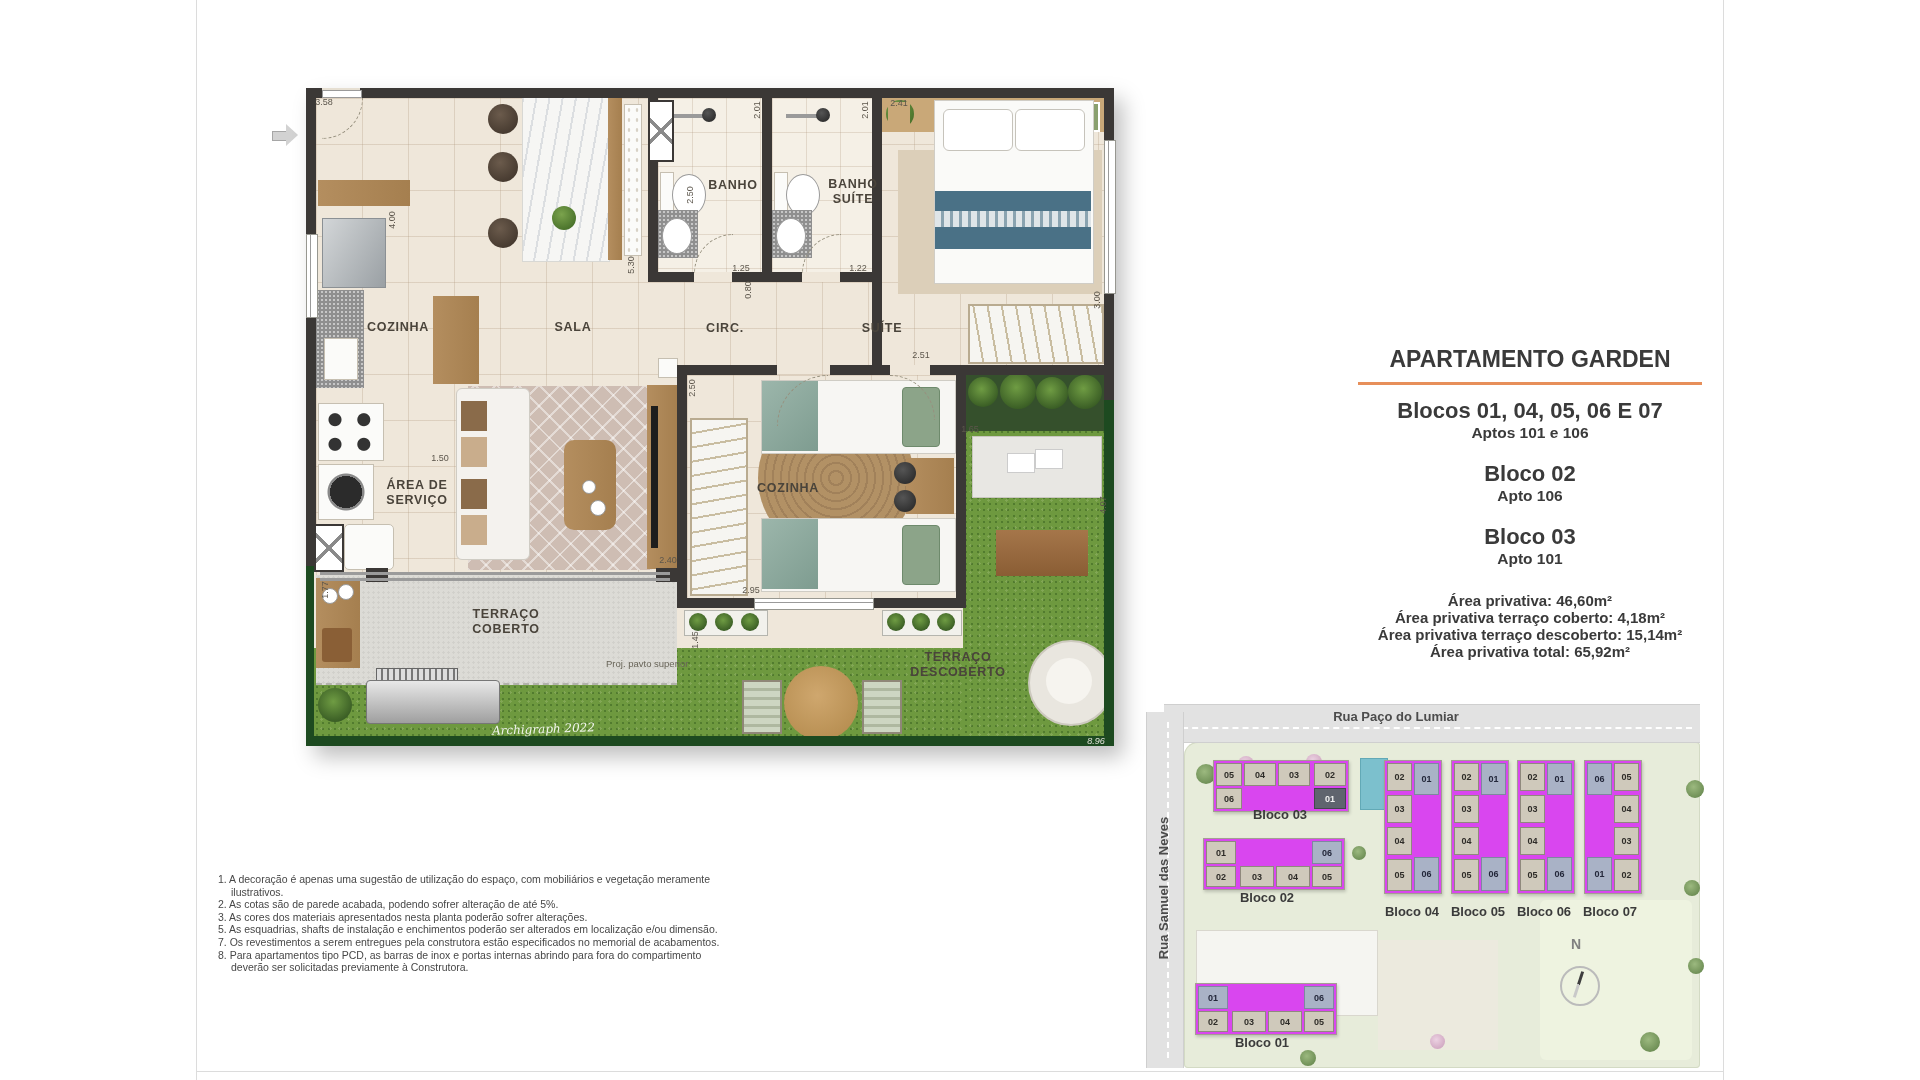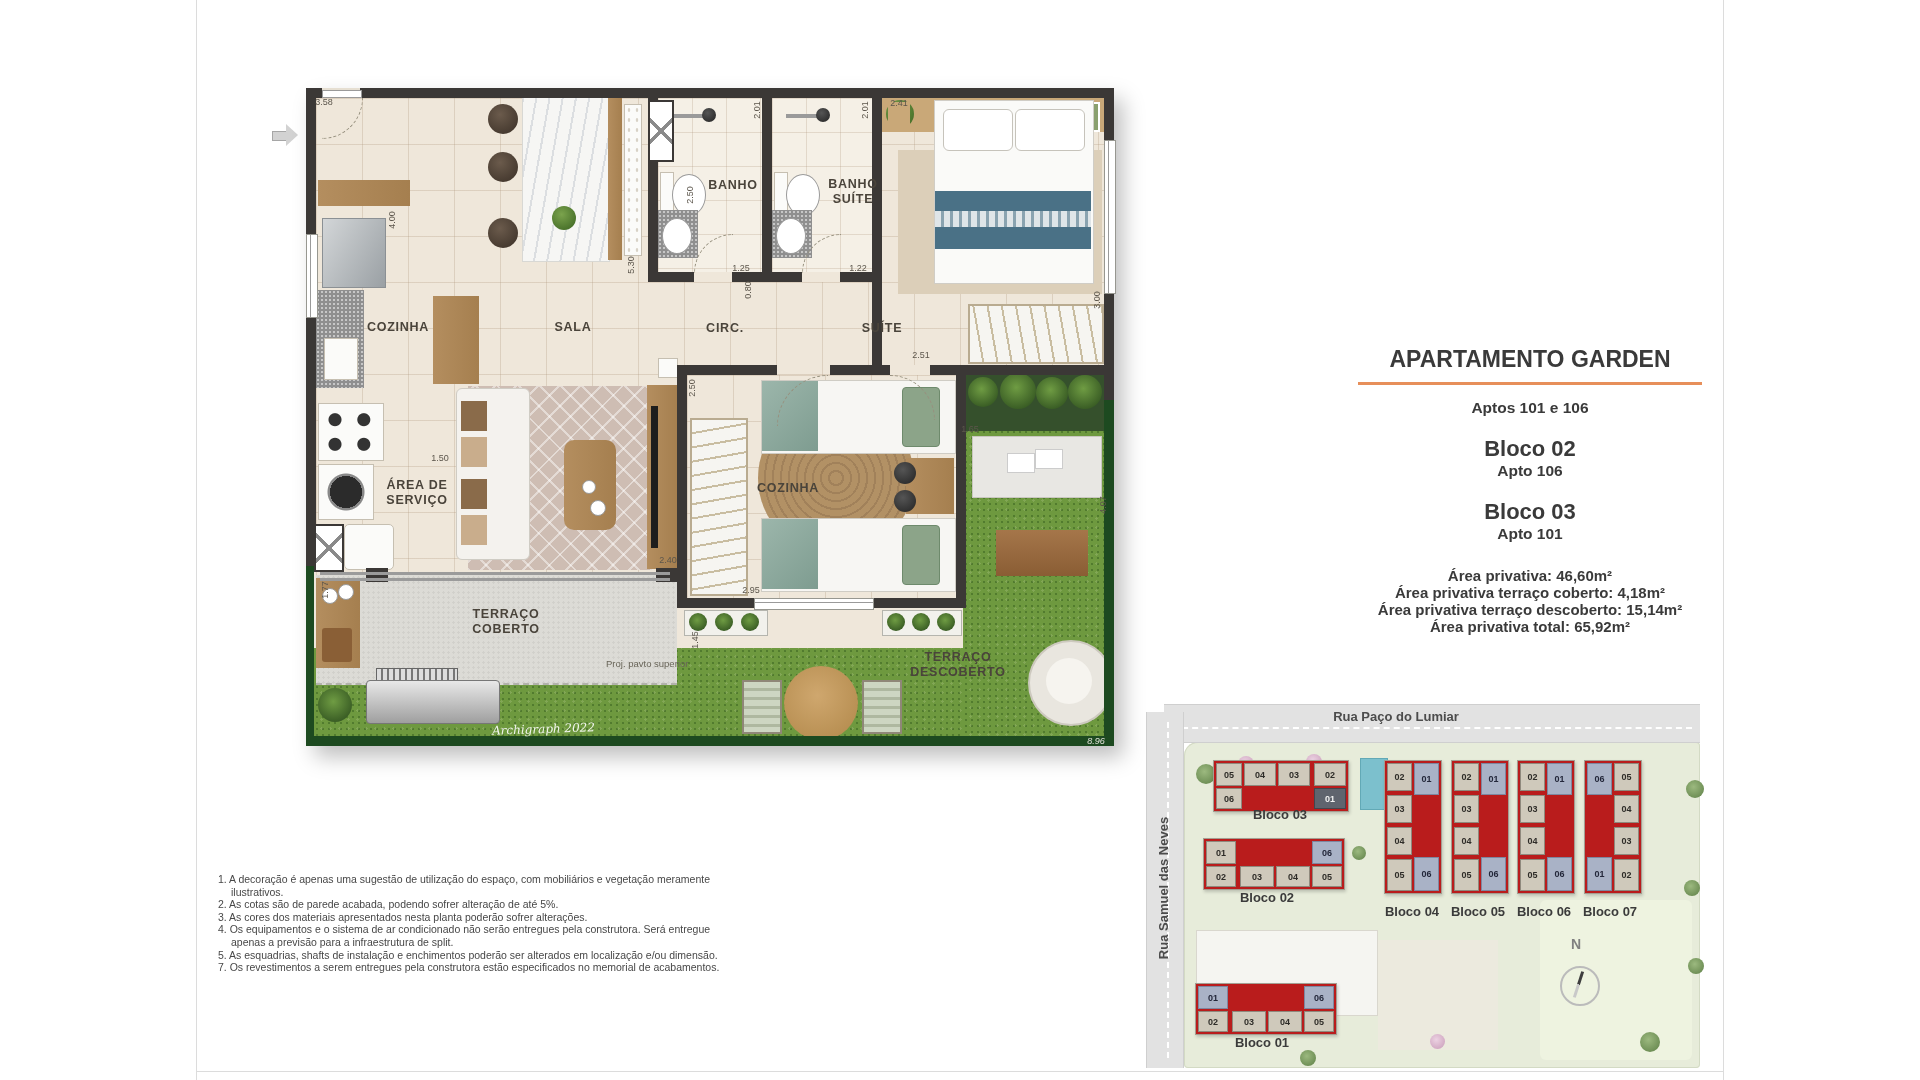--- a/index.html
+++ b/index.html
@@ -62,21 +62,21 @@
 
   
   .sitemap div{position:absolute}
   .site-green{background:#e7ecda;border-radius:14px 4px 4px 4px;box-shadow:inset 0 0 0 1px #d3dac4}
   .street-h{background:#e2e2e2;border-top:1px solid #cfcfcf;border-bottom:1px solid #cfcfcf}
   .street-v{background:#e2e2e2;border-left:1px solid #cfcfcf;border-right:1px solid #cfcfcf}
   .dash-h{border-top:2px dashed #fff}
   .dash-v{border-left:2px dashed #fff}
   .street-label{transform:translate(-50%,-50%);font-size:13px;font-weight:bold;color:#4c4c4c;white-space:nowrap}
   .street-label.rot{transform:translate(-50%,-50%) rotate(-90deg)}
-  .bldg{background:#b91c1c;border:1px solid #a49e92;box-shadow:1px 2px 3px rgba(0,0,0,.18)}
+  .bldg{background:#d946ef;border:1px solid #a49e92;box-shadow:1px 2px 3px rgba(0,0,0,.18)}
   .unit{display:flex;align-items:center;justify-content:center;background:#cfc9bb;border:1px solid #8f897d;font-size:9px;font-weight:bold;color:#2e2c28;box-sizing:border-box}
   .unit.blue{background:#a9b2c6;border-color:#7e87a0;color:#23273a}
   .unit.dark{background:#5f646e;border-color:#43464e;color:#f2f2f2}
   .bldg-label{transform:translate(-50%,-50%);font-size:13px;font-weight:bold;color:#3b3b3b;white-space:nowrap}
   .tree{border-radius:50%;background:radial-gradient(circle at 42% 38%,#9cb97f,#5d7f46)}
   .tree.pink{background:radial-gradient(circle at 42% 38%,#ecd2e2,#c89ab8)}
   .compass-n{transform:translate(-50%,-50%);font-size:14px;font-weight:bold;color:#808080}
   .compass-circle{border:2px solid #bbb;border-radius:50%}
   .compass-needle{background:linear-gradient(#3e3e3e 50%,#c9c9c9 50%);transform:rotate(18deg)}
   .pool{background:#7cc0cd;border:1px solid #62a9b6}
@@ -288,40 +288,41 @@
       <div class="dim vert" style="left: 389px; top: 552px;">1.45</div>
       <div class="dim light" style="left: 790px; top: 653px; font-style: italic;">8.96</div>
     </div>
   <div class="plan-note" style="left:300px;top:570px">Proj. pavto superior</div>
   <div class="signature" style="left:186px;top:634px">Archigraph 2022</div>
 </div>
 
 <div class="panel">
   <div class="title">APARTAMENTO GARDEN</div>
   <div class="rule" style="background:#e78f5a"></div>
+  <div class="g-blocks">Blocos 01, 04, 05, 06 E 07</div>
   <div class="g-aptos">Aptos 101 e 106</div>
   <div class="g-blocks">Bloco 02</div>
   <div class="g-aptos">Apto 106</div>
   <div class="g-blocks">Bloco 03</div>
   <div class="g-aptos">Apto 101</div>
   <div class="areas">
     <div class="area-line">Área privativa: 46,60m²</div>
     <div class="area-line">Área privativa terraço coberto: 4,18m²</div>
     <div class="area-line">Área privativa terraço descoberto: 15,14m²</div>
     <div class="area-line">Área privativa total: 65,92m²</div>
   </div>
 </div>
 
 <div class="footnotes" id="footnotes">
     <div class="fn">1. A decoração é apenas uma sugestão de utilização do espaço, com mobiliários e vegetação meramente ilustrativos.</div>
     <div class="fn">2. As cotas são de parede acabada, podendo sofrer alteração de até 5%.</div>
     <div class="fn">3. As cores dos materiais apresentados nesta planta poderão sofrer alterações.</div>
-    <div class="fn">4. Os equipamentos e o sistema de ar condicionado não serão entregues pela construtora. Será entregue apenas a previsão para a infraestrutura de split.</div>
     <div class="fn">5. As esquadrias, shafts de instalação e enchimentos poderão ser alterados em localização e/ou dimensão.</div>
     <div class="fn">7. Os revestimentos a serem entregues pela construtora estão especificados no memorial de acabamentos.</div>
+    <div class="fn">8. Para apartamentos tipo PCD, as barras de inox e portas internas abrindo para fora do compartimento deverão ser solicitadas previamente à Construtora.</div>
   </div>
 
 <div class="sitemap" id="sitemap">
   <div class="site-green" style="left:1184px;top:742px;width:516px;height:326px"></div>
   <div style="left:1540px;top:900px;width:152px;height:160px;background:#eef3e0;border-radius:6px"></div>
   <div style="left:1196px;top:930px;width:180px;height:84px;background:#f5f5f1;border:1px solid #d9d7ce"></div>
   <div style="left:1378px;top:940px;width:120px;height:110px;background:#eceade"></div>
   <div class="pool" style="left:1360px;top:758px;width:26px;height:50px"></div>
   <div class="street-h" style="left:1164px;top:704px;width:536px;height:37px">
     <div class="dash-h" style="left:8px;right:8px;top:22px;height:0"></div>

